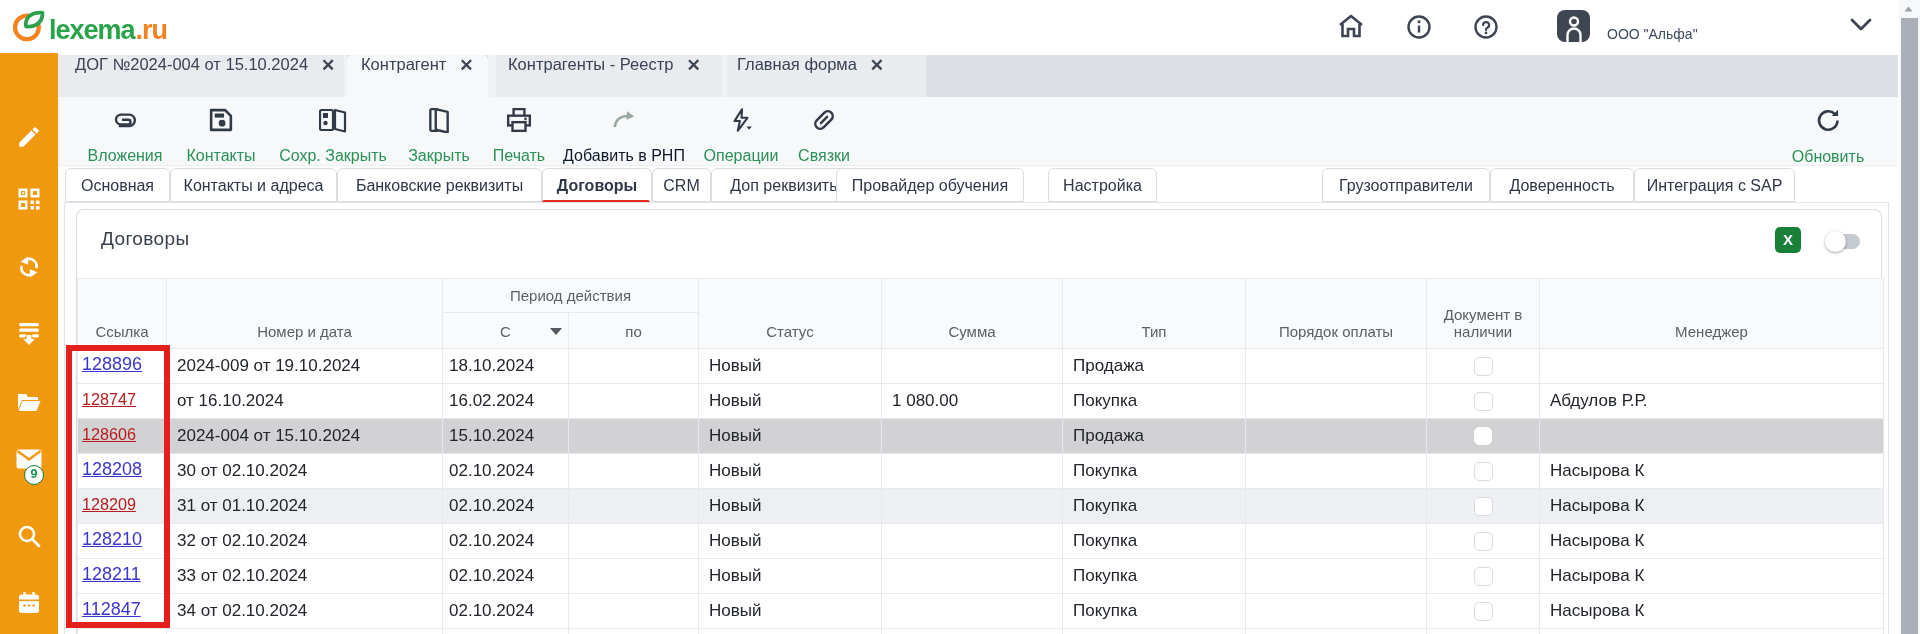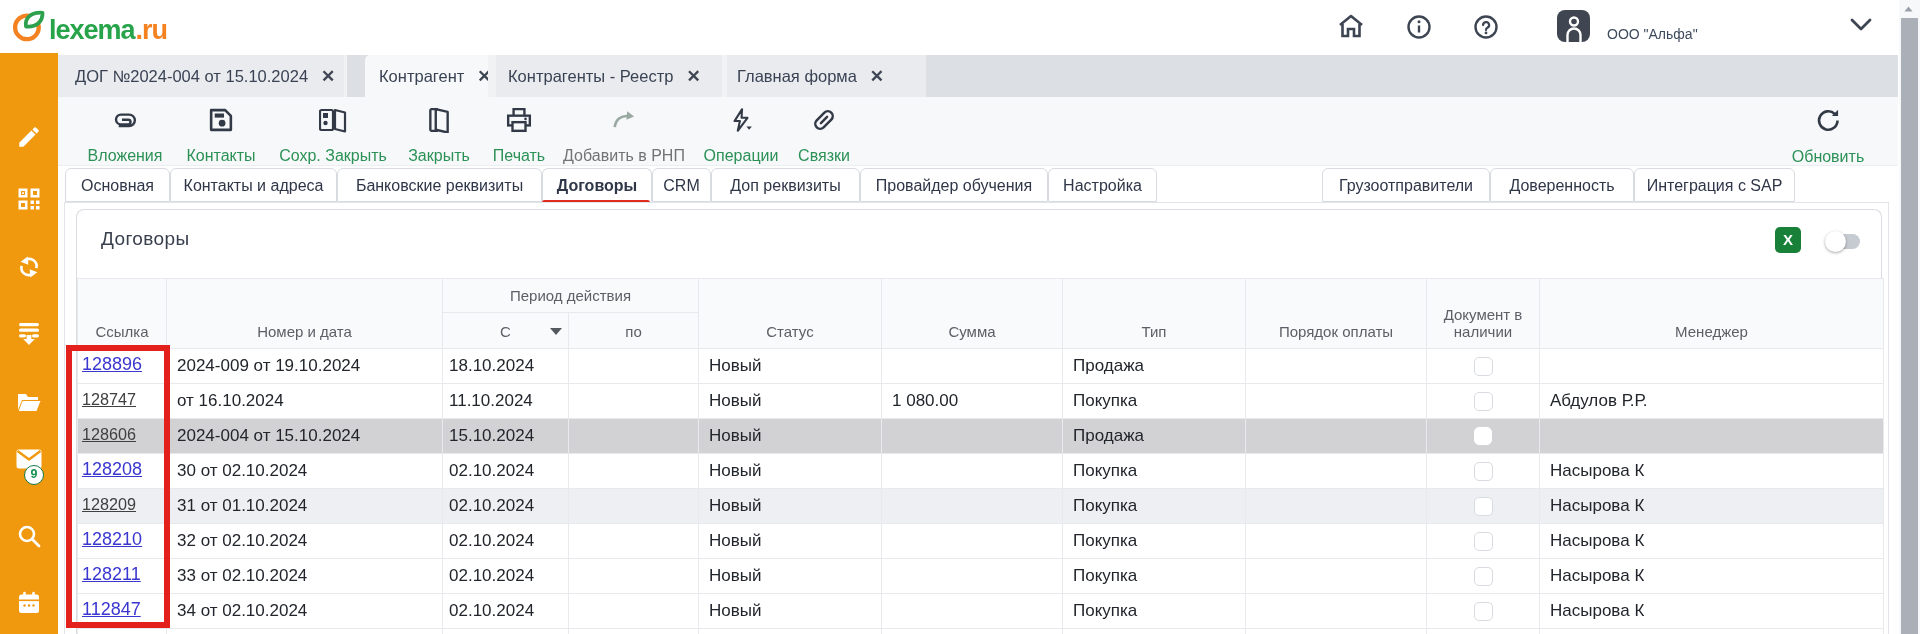--- a/index.html
+++ b/index.html
@@ -3,28 +3,28 @@
 <meta charset="utf-8">
 <style>
 * { margin:0; padding:0; box-sizing:border-box; }
 html,body { width:1920px; height:634px; overflow:hidden; background:#fff;
   font-family:"Liberation Sans", sans-serif; }
 .abs { position:absolute; }
 #header { position:absolute; left:0; top:0; width:1920px; height:53px; background:#fff; }
 #sidebar { position:absolute; left:0; top:53px; width:58px; height:581px; background:#F0990E; }
 #tabbar { position:absolute; left:58px; top:55px; width:1840px; height:42px; background:#dcdfe3; }
 .tab1 { position:absolute; top:0; height:42px; background:#e9ebee; color:#3a4354;
-  font-size:16.5px; white-space:nowrap; display:flex; align-items:center; padding:0 0 0 17px; }
+  font-size:16.5px; white-space:nowrap; display:flex; align-items:flex-start; padding:0 0 0 17px; }
 .tab1.active { background:#f7f8f9; border-radius:5px 5px 0 0; }
 .tabx { font-weight:bold; color:#3f4654; font-size:17px; margin-left:13px; }
 #toolbar { position:absolute; left:58px; top:97px; width:1840px; height:68px; background:#f7f8f9; }
 .tbtn { position:absolute; top:0; height:68px; text-align:center; }
 .tbtn svg { display:block; margin:10px auto 2px auto; }
 .tbtn .lbl { font-size:16px; color:#2b9156; line-height:15px;margin-top:15px; }
-.tbtn.dis .lbl { color:#737373; }
+.tbtn.dis .lbl { color:#0f172a; }
 #substrip { position:absolute; left:58px; top:165px; width:1840px; height:40px; background:#fff; border-top:1px solid #eceef0; }
 .tab2 { position:absolute; top:2px; height:34px; background:#fff; border:1px solid #d8dbe0;
   border-radius:6px 6px 0 0; color:#2e3648; font-size:16px; text-align:center; line-height:33px; white-space:nowrap; }
 .tab2.active { font-weight:bold; border-bottom-color:#fff; }
 #redline { position:absolute; background:#e12b1e; border-radius:3px; }
 #contentborder { position:absolute; left:64px; top:202px; width:1825px; height:432px;
   border-left:1px solid #e1e4e8; border-top:1px solid #e1e4e8; border-right:1px solid #e1e4e8; background:#fff; }
 #panel { position:absolute; left:76px; top:209px; width:1806px; height:425px;
   border:1px solid #d9dce1; border-radius:8px 8px 0 0; border-bottom:none; background:#fff; }
 #paneltitle { position:absolute; left:24px; top:18px; font-size:19px; letter-spacing:0.4px; color:#39404d; }
@@ -36,21 +36,21 @@
 table { border-collapse:collapse; table-layout:fixed; }
 #grid { position:absolute; left:0px; top:68px; width:1806px; }
 #grid th { font-weight:normal; font-size:15px; color:#5c6066; background:#f9fafb; }
 #grid td, #grid th { border:1px solid #e7e9ec; overflow:hidden; white-space:nowrap; }
 #grid td { height:35px; font-size:17px; color:#22262c; padding:0 10px; background:#fff; }
 #grid td:nth-child(3), #grid td:nth-child(4) { padding:0 6px; }
 #grid td:first-child { padding:0 4px; }
 #grid tr.stripe td { background:#edeff2; }
 #grid tr.sel td { background:#d2d2d4; }
 a.lnk { position:relative; top:-1.5px; font-size:18px; color:#3a36d0; text-decoration:underline; }
-a.vis { position:relative; top:-1.5px; font-size:16.2px; color:#404040; text-decoration:underline; }
+a.vis { position:relative; top:-1.5px; font-size:16.2px; color:#b91c1c; text-decoration:underline; }
 .cb { width:19px; height:19px; border:1.5px solid #d8dce1; border-radius:5px; background:#fff; margin:0 auto; }
 #grid tr.sel .cb { border-color:#fff; width:18px; height:18px; }
 #redbox { position:absolute; left:66px; top:345px; width:104px; height:283px; border:6px solid #e3201b; }
 #vscroll { position:absolute; left:1899px; top:0; width:21px; height:634px; background:#f7f8f9; }
 #vthumb { position:absolute; left:2px; top:18px; width:17px; height:616px; background:#abafb7; }
 </style>
 </head>
 <body>
 <div id="header">
   <svg class="abs" style="left:11px;top:6px" width="175" height="44" viewBox="0 0 175 44">
@@ -139,21 +139,21 @@
     <rect x="6.2" y="0.8" width="2.6" height="4.5" rx="1.2" fill="#fff"></rect>
     <rect x="15.2" y="0.8" width="2.6" height="4.5" rx="1.2" fill="#fff"></rect>
     <circle cx="7.5" cy="14.5" r="1.2" fill="#F0990E"></circle>
     <circle cx="12" cy="14.5" r="1.2" fill="#F0990E"></circle>
     <circle cx="16.5" cy="14.5" r="1.2" fill="#F0990E"></circle>
   </svg>
 </div>
 
 <div id="tabbar">
   <div class="tab1" style="left:0px;width:287px;">ДОГ №2024-004 от 15.10.2024<span class="tabx">✕</span></div>
-  <div class="tab1 active" style="left:307px;width:141px;padding-left:14px;">Контрагент<span class="tabx">✕</span></div>
+  <div class="tab1 active" style="left:289px;width:141px;padding-left:14px;">Контрагент<span class="tabx">✕</span></div>
   <div class="tab1" style="left:438px;width:226px;padding-left:12px;">Контрагенты - Реестр<span class="tabx">✕</span></div>
   <div class="tab1" style="left:669px;width:199px;padding-left:10px;">Главная форма<span class="tabx">✕</span></div>
   <div style="position:absolute;left:286px;top:0;width:3px;height:42px;background:#f0f2f4;"></div>
   <div style="position:absolute;left:430px;top:0;width:8px;height:42px;background:#f0f2f4;"></div>
   <div style="position:absolute;left:664px;top:0;width:5px;height:42px;background:#f0f2f4;"></div>
 </div>
 
 <div id="toolbar">
   <div class="tbtn" style="left:17px;width:100px;">
     <svg width="26" height="26" viewBox="0 0 24 24">
@@ -226,21 +226,21 @@
   </div>
 </div>
 
 <div id="substrip">
   <div class="tab2" style="left:7px;width:105px;">Основная</div>
   <div class="tab2" style="left:112px;width:167px;">Контакты и адреса</div>
   <div class="tab2" style="left:279px;width:205px;">Банковские реквизиты</div>
   <div class="tab2 active" style="left:484px;width:110px;">Договоры</div>
   <div class="tab2" style="left:594px;width:59px;">CRM</div>
   <div class="tab2" style="left:653px;width:149px;">Доп реквизиты</div>
-  <div class="tab2" style="left:802px;width:188px;">Провайдер обучения</div>
+  <div class="tab2" style="left:778px;width:188px;">Провайдер обучения</div>
   <div class="tab2" style="left:990px;width:109px;">Настройка</div>
   <div class="tab2" style="left:1264px;width:168px;">Грузоотправители</div>
   <div class="tab2" style="left:1432px;width:144px;">Доверенность</div>
   <div class="tab2" style="left:1576px;width:161px;">Интеграция с SAP</div>
   <div id="redline" style="left:484px;top:34px;width:108px;height:5px;"></div>
 </div>
 
 <div id="contentborder"></div>
 <div id="panel">
   <div id="paneltitle">Договоры</div>
@@ -287,21 +287,21 @@
           <td>Продажа</td>
           <td></td>
           <td>
             <div class="cb"></div>
           </td>
           <td></td>
     </tr>
     <tr>
       <td><a class="vis" href="#">128747</a></td>
           <td>от 16.10.2024</td>
-          <td>11.10.2024</td>
+          <td>16.02.2024</td>
           <td></td>
       <td>Новый</td>
           <td style="text-align:left;">1 080.00</td>
           <td>Покупка</td>
           <td></td>
           <td>
             <div class="cb"></div>
           </td>
           <td>Абдулов Р.Р.</td>
     </tr>

